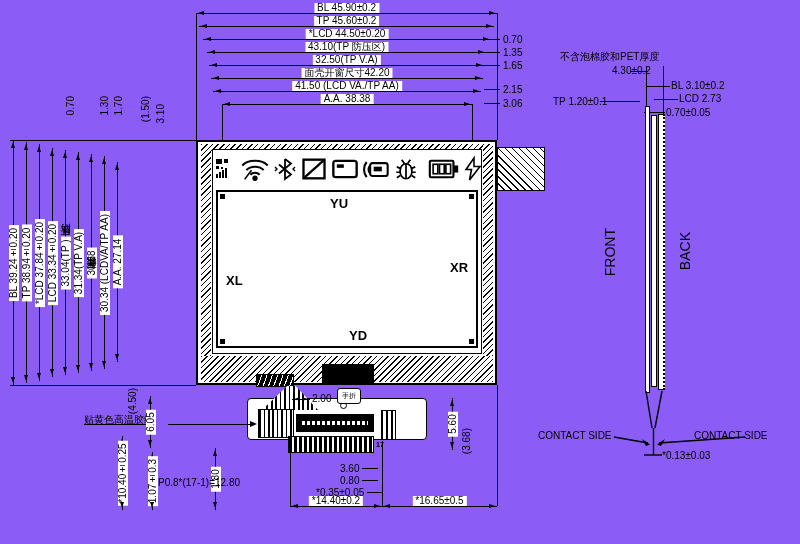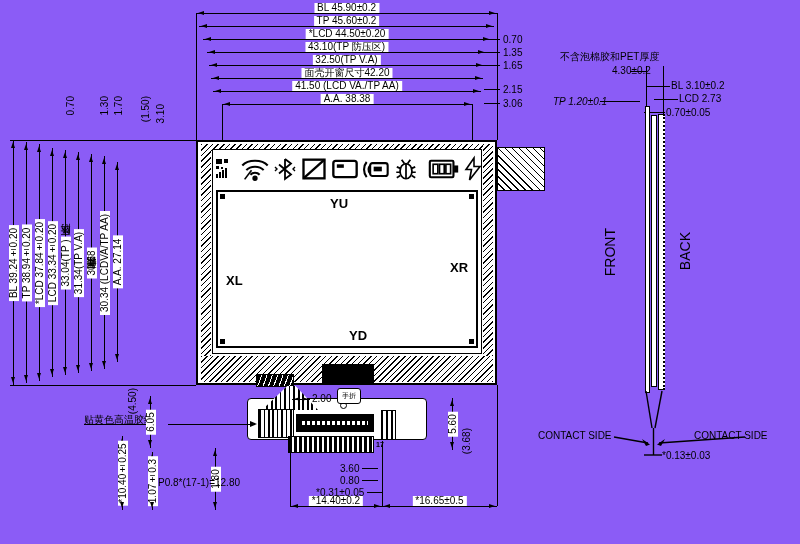--- a/index.html
+++ b/index.html
@@ -279,36 +279,36 @@
   <div class="sdim" style="left:340px;top:463px;flex-direction:row-reverse;">
       <i style="margin:0 0 0 3px;"></i>
       <span>3.60</span>
     </div>
   <div class="sdim" style="left:340px;top:475px;flex-direction:row-reverse;">
       <i style="margin:0 0 0 3px;"></i>
       <span>0.80</span>
     </div>
   <div class="sdim" style="left:316px;top:487px;flex-direction:row-reverse;">
       <i style="margin:0 0 0 3px;"></i>
-      <span>*0.31±0.05</span>
+      <span>*0.35±0.05</span>
     </div>
   <div class="hdim" style="left:290px;top:506px;width:92px;">
       <span class="lbl">*14.40±0.2</span>
     </div>
   <div class="hdim" style="left:382px;top:506px;width:115px;">
       <span class="lbl">*16.65±0.5</span>
     </div>
   <div class="vdim" style="left:452px;top:398px;height:52px;">
       <span class="lbl">5.60</span>
     </div>
   <div class="vtext" style="left:462px;top:428px;">(3.68)</div>
 
   <div class="note" style="left:560px;top:50px;">不含泡棉胶和PET厚度</div>
   <div class="note" style="left:588px;top:65px;margin-left:24px;">4.30±0.2</div>
-  <div class="note" style="left:553px;top:96px;font-style:italic;">TP 1.20±0.1</div>
+  <div class="note" style="left:553px;top:96px;">TP 1.20±0.1</div>
   <div class="note" style="left:671px;top:80px;">BL 3.10±0.2</div>
   <div class="note" style="left:679px;top:93px;">LCD 2.73</div>
   <div class="note" style="left:666px;top:107px;">0.70±0.05</div>
   <i class="lh" style="left:630px;top:71px;width:16px;"></i>
   <i class="lh" style="left:600px;top:101px;width:40px;"></i>
   <i class="lh" style="left:646px;top:86px;width:24px;"></i>
   <i class="lh" style="left:654px;top:99px;width:24px;"></i>
   <i class="lh" style="left:644px;top:112px;width:21px;"></i>
   <i class="lv" style="left:646px;top:66px;height:40px;"></i>
   <i class="lv" style="left:663px;top:66px;height:50px;"></i>

